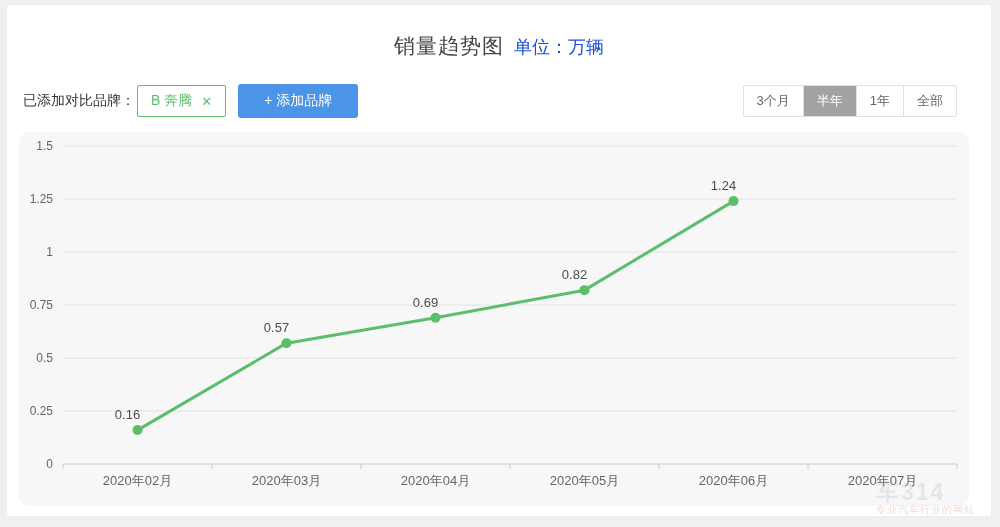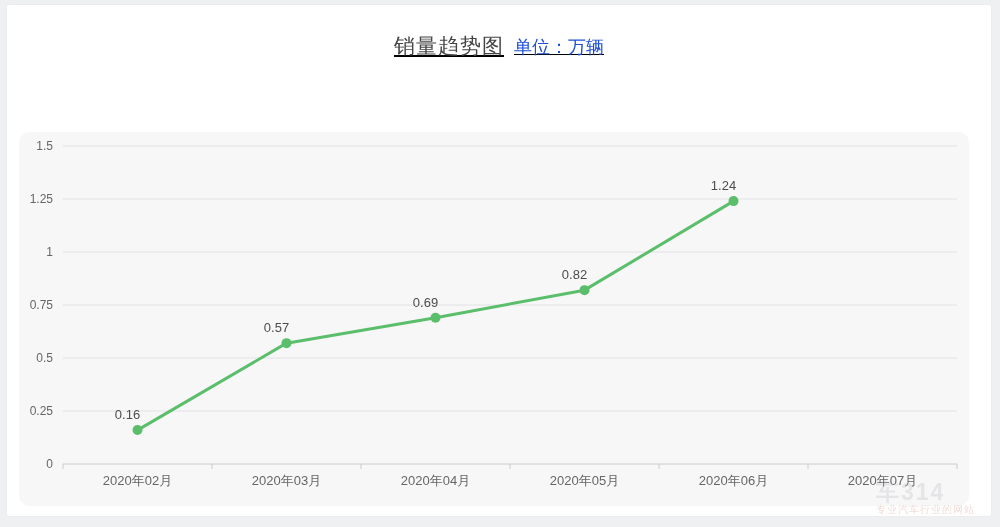--- a/index.html
+++ b/index.html
@@ -9,21 +9,20 @@
     font-family:"Liberation Sans","DejaVu Sans",sans-serif;
   }
   .card{
     position:absolute;left:6px;top:4px;width:986px;height:513px;
     background:#ffffff;border:1px solid #ededef;border-radius:3px;
     box-sizing:border-box;
   }
   .header{
     display:flex;justify-content:center;align-items:baseline;
     padding-top:27px;
-    text-decoration:underline;
   }
   .title{font-size:21px;color:#444;letter-spacing:1px;}
   .unit{font-size:18px;color:#1d4ed8;margin-left:10px;}
   .controls{
     position:absolute;left:16px;right:34px;top:80px;height:32px;
     display:flex;align-items:center;
   }
   .brands-label{font-size:14px;color:#333;}
   .brand-tag{
     display:inline-flex;align-items:center;
@@ -65,20 +64,35 @@
 </head>
 <body>
 
 <div class="card">
 
   <div class="header">
     <span class="title">销量趋势图</span>
     <span class="unit">单位：万辆</span>
   </div>
 
+  <div class="controls">
+    <span class="brands-label">已添加对比品牌：</span>
+    <span class="brand-tag" style="border-color: rgb(91, 190, 107); color: rgb(91, 190, 107);">
+      <span>B 奔腾</span>
+      <span class="tag-close">✕</span>
+    </span>
+    <button class="add-btn" style="background: rgb(75, 148, 232);">+ 添加品牌</button>
+    <div class="spacer"></div>
+    <div class="segmented">
+        <div class="seg-opt">3个月</div>
+        <div class="seg-opt selected" style="background: rgb(162, 162, 162);">半年</div>
+        <div class="seg-opt">1年</div>
+        <div class="seg-opt">全部</div>
+      </div>
+  </div>
 
   <div class="panel">
     <svg width="950" height="374" viewBox="0 0 950 374">
         <line x1="44" x2="938" y1="332" y2="332" stroke="#cccccc" stroke-width="1"></line>
         <text x="34" y="336" text-anchor="end" fill="#666" font-size="12">0</text>
         <line x1="44" x2="938" y1="279" y2="279" stroke="#e2e2e5" stroke-width="1"></line>
         <text x="34" y="283" text-anchor="end" fill="#666" font-size="12">0.25</text>
         <line x1="44" x2="938" y1="226" y2="226" stroke="#e2e2e5" stroke-width="1"></line>
         <text x="34" y="230" text-anchor="end" fill="#666" font-size="12">0.5</text>
         <line x1="44" x2="938" y1="173" y2="173" stroke="#e2e2e5" stroke-width="1"></line>

